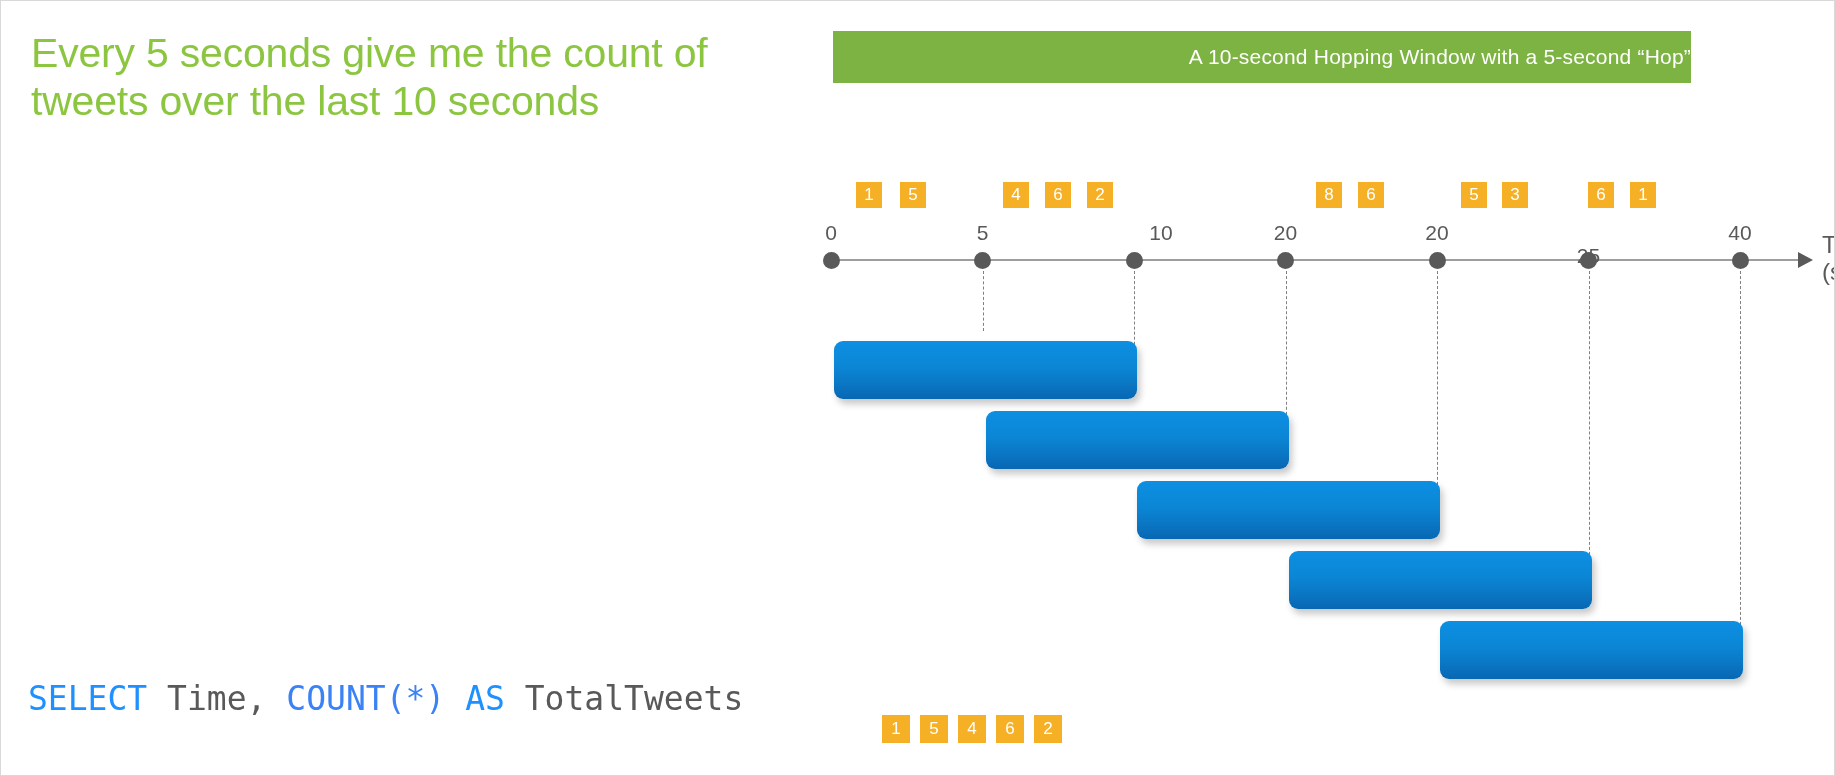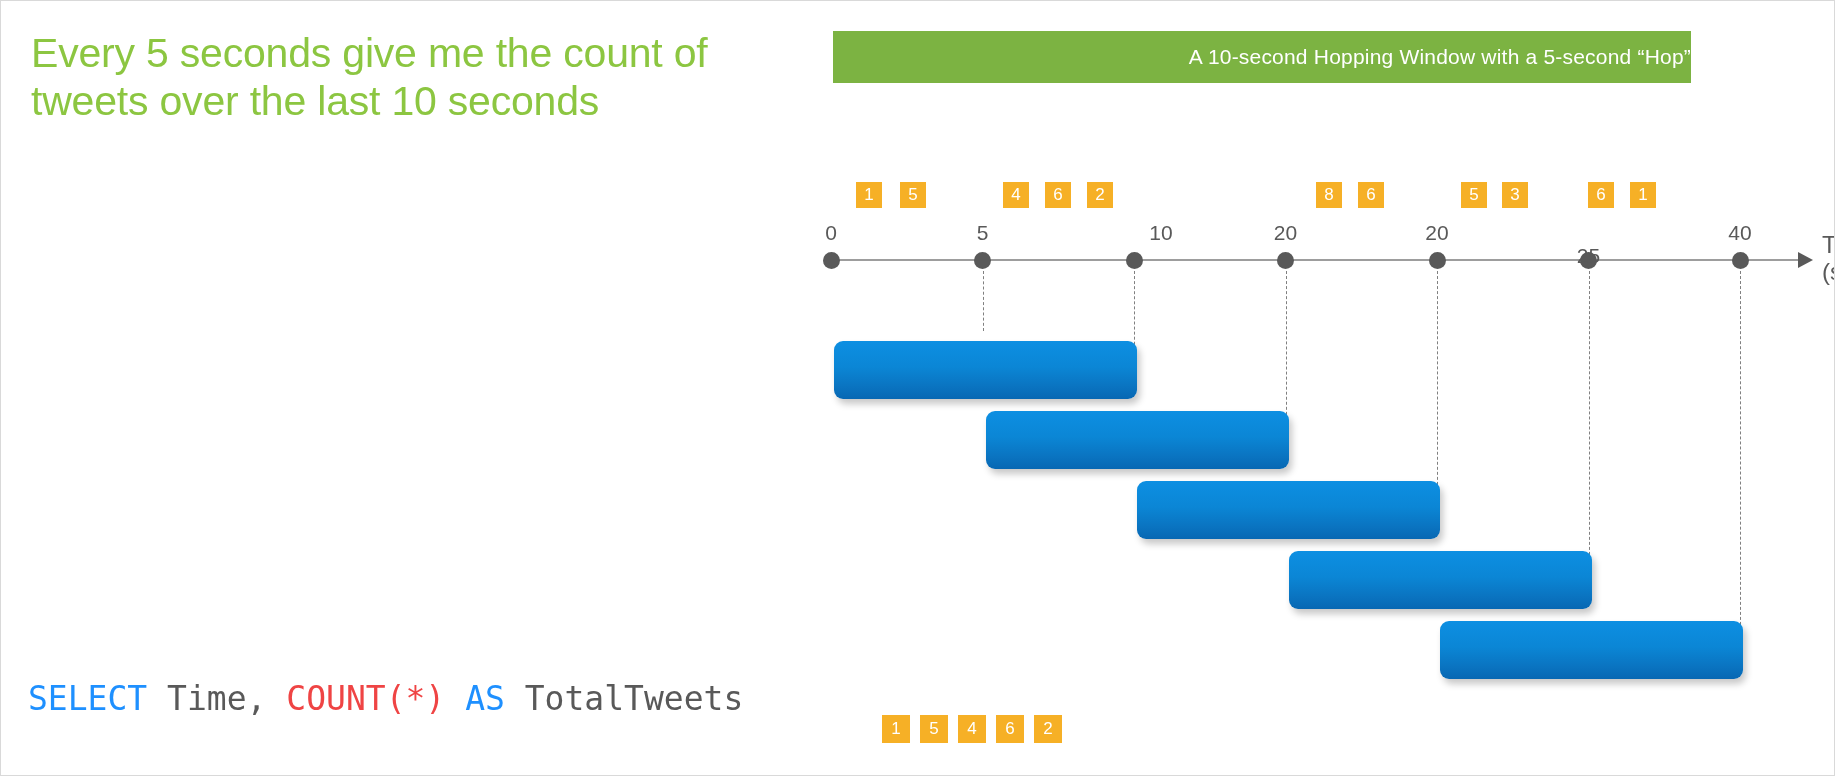--- a/index.html
+++ b/index.html
@@ -143,21 +143,21 @@
     position: absolute;
     left: 27px;
     top: 578px;
     font-family: "DejaVu Sans Mono", "Liberation Mono", monospace;
     font-size: 33px;
     line-height: 1.45;
     color: #595959;
     white-space: pre;
   }
   .kw  { color: #1e90ff; }
-  .fn  { color: #ef4444; }
+  .fn  { color: #3b82f6; }
   .id  { color: #595959; }
 </style>
 </head>
 <body>
 
 <div id="slide">
 
   <div id="headline">Every 5 seconds give me the count of tweets over the last 10 seconds</div>
 
   <div id="banner">

